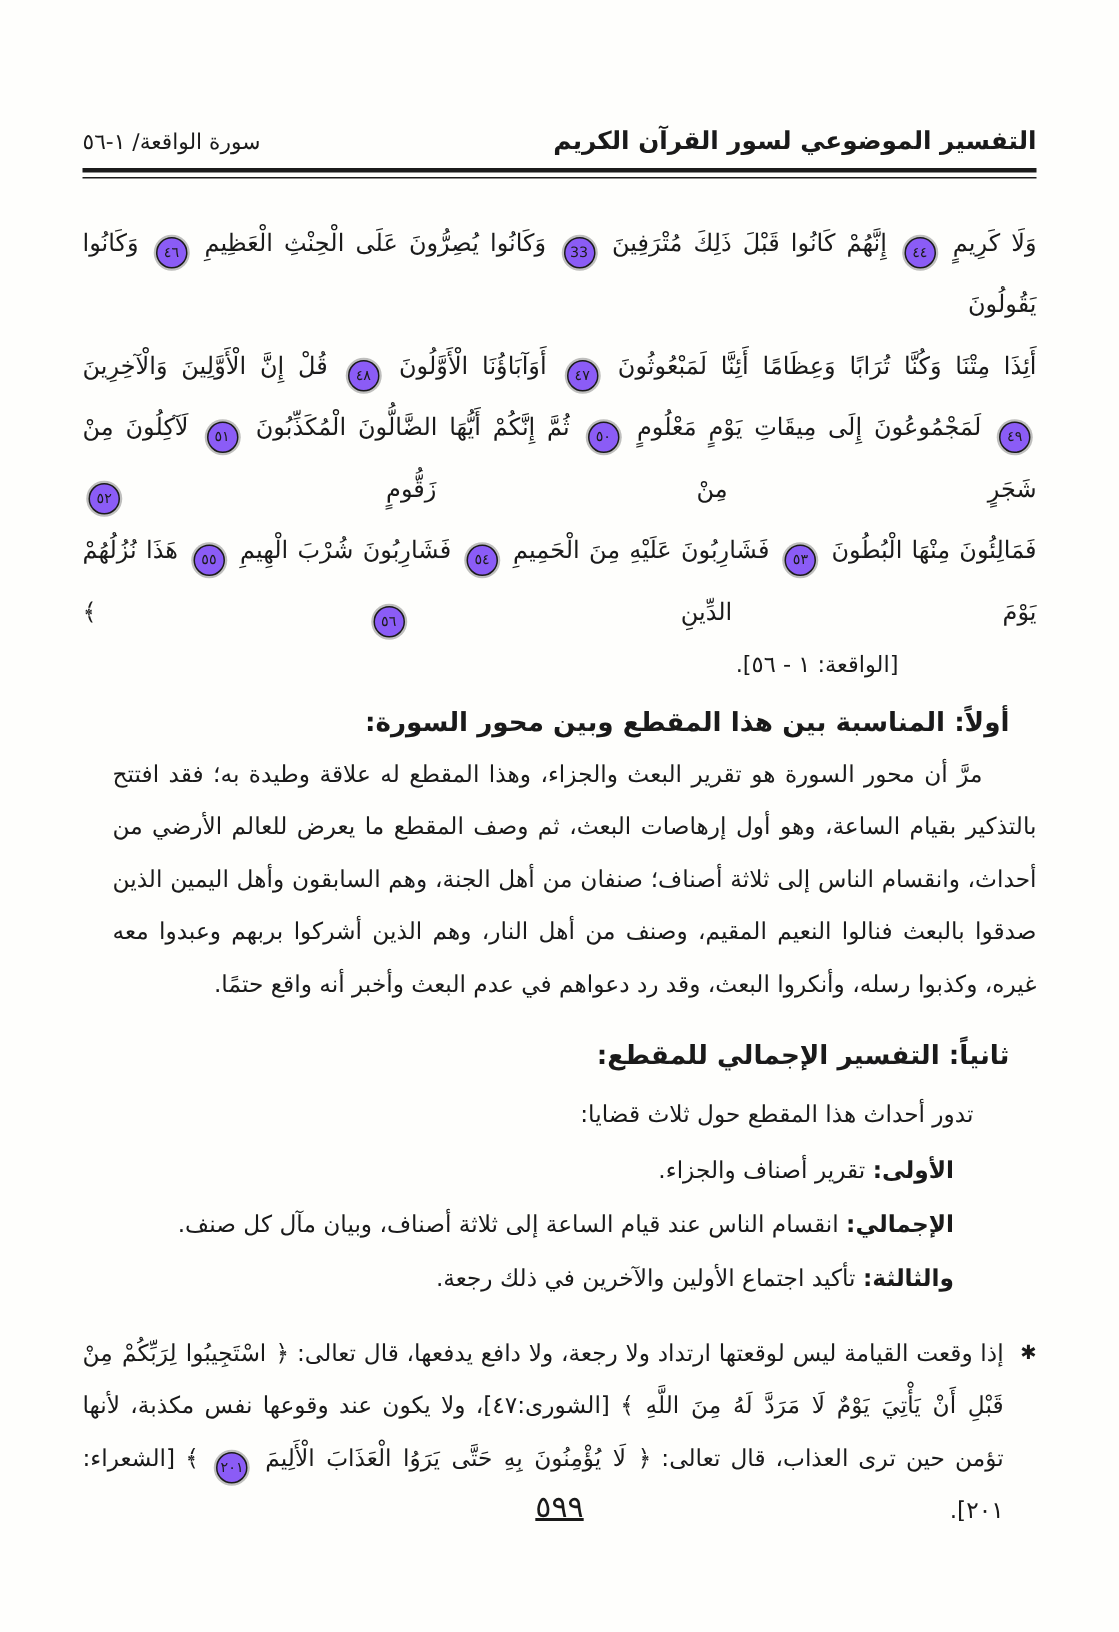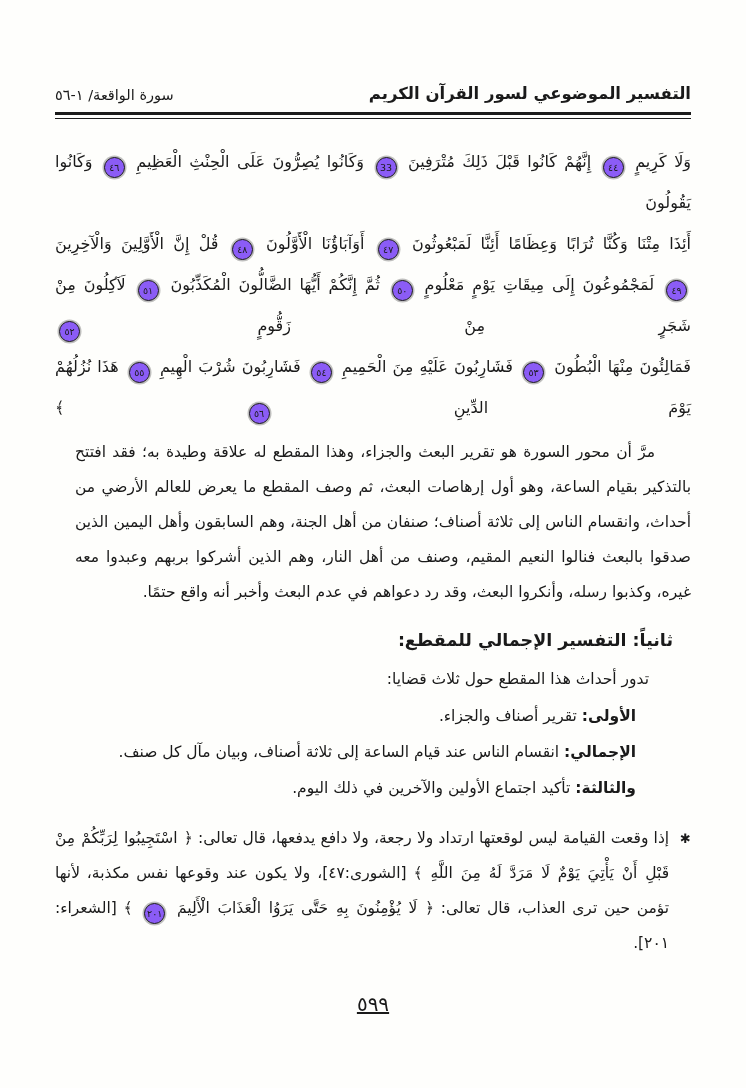--- a/index.html
+++ b/index.html
@@ -62,31 +62,33 @@
     <div class="hdr-title">التفسير الموضوعي لسور القرآن الكريم</div>
     <div class="hdr-ref">سورة الواقعة/ ١-٥٦</div>
   </header>
   <div class="rule"></div>
 
   <section class="quran">
     <div class="qline">وَلَا كَرِيمٍ <span class="ayah-num">٤٤</span> إِنَّهُمْ كَانُوا قَبْلَ ذَلِكَ مُتْرَفِينَ <span class="ayah-num">33</span> وَكَانُوا يُصِرُّونَ عَلَى الْحِنْثِ الْعَظِيمِ <span class="ayah-num">٤٦</span> وَكَانُوا يَقُولُونَ</div>
     <div class="qline">أَئِذَا مِتْنَا وَكُنَّا تُرَابًا وَعِظَامًا أَئِنَّا لَمَبْعُوثُونَ <span class="ayah-num">٤٧</span> أَوَآبَاؤُنَا الْأَوَّلُونَ <span class="ayah-num">٤٨</span> قُلْ إِنَّ الْأَوَّلِينَ وَالْآخِرِينَ</div>
     <div class="qline"><span class="ayah-num">٤٩</span> لَمَجْمُوعُونَ إِلَى مِيقَاتِ يَوْمٍ مَعْلُومٍ <span class="ayah-num">٥٠</span> ثُمَّ إِنَّكُمْ أَيُّهَا الضَّالُّونَ الْمُكَذِّبُونَ <span class="ayah-num">٥١</span> لَآكِلُونَ مِنْ شَجَرٍ مِنْ زَقُّومٍ <span class="ayah-num">٥٢</span></div>
     <div class="qline">فَمَالِئُونَ مِنْهَا الْبُطُونَ <span class="ayah-num">٥٣</span> فَشَارِبُونَ عَلَيْهِ مِنَ الْحَمِيمِ <span class="ayah-num">٥٤</span> فَشَارِبُونَ شُرْبَ الْهِيمِ <span class="ayah-num">٥٥</span> هَذَا نُزُلُهُمْ يَوْمَ الدِّينِ <span class="ayah-num">٥٦</span> ﴾</div>
+    <div class="qref">[الواقعة: ١ - ٥٦].</div>
   </section>
 
+  <h2 class="h">أولاً: المناسبة بين هذا المقطع وبين محور السورة:</h2>
   <p class="body ind">مرَّ أن محور السورة هو تقرير البعث والجزاء، وهذا المقطع له علاقة وطيدة به؛ فقد افتتح بالتذكير بقيام الساعة، وهو أول إرهاصات البعث، ثم وصف المقطع ما يعرض للعالم الأرضي من أحداث، وانقسام الناس إلى ثلاثة أصناف؛ صنفان من أهل الجنة، وهم السابقون وأهل اليمين الذين صدقوا بالبعث فنالوا النعيم المقيم، وصنف من أهل النار، وهم الذين أشركوا بربهم وعبدوا معه غيره، وكذبوا رسله، وأنكروا البعث، وقد رد دعواهم في عدم البعث وأخبر أنه واقع حتمًا.</p>
 
   <h2 class="h">ثانياً: التفسير الإجمالي للمقطع:</h2>
   <p class="body intro">تدور أحداث هذا المقطع حول ثلاث قضايا:</p>
 
   <div class="items">
     <p class="body item"><b>الأولى:</b> <span>تقرير أصناف والجزاء.</span></p>
     <p class="body item"><b>الإجمالي:</b> <span>انقسام الناس عند قيام الساعة إلى ثلاثة أصناف، وبيان مآل كل صنف.</span></p>
-    <p class="body item"><b>والثالثة:</b> <span>تأكيد اجتماع الأولين والآخرين في ذلك اليوم.</span></p>
+    <p class="body item"><b>والثالثة:</b> <span>تأكيد اجتماع الأولين والآخرين في ذلك رجعة.</span></p>
   </div>
 
   <div class="bullet">
     <span class="star">✱</span>
     <p class="body btxt"><span>إذا وقعت القيامة ليس لوقعتها ارتداد ولا رجعة، ولا دافع يدفعها، قال تعالى: </span><span class="q">﴿ اسْتَجِيبُوا لِرَبِّكُمْ مِنْ قَبْلِ أَنْ يَأْتِيَ يَوْمٌ لَا مَرَدَّ لَهُ مِنَ اللَّهِ ﴾</span><span> [الشورى:٤٧]، ولا يكون عند وقوعها نفس مكذبة، لأنها تؤمن حين ترى العذاب، قال تعالى: </span><span class="q">﴿ لَا يُؤْمِنُونَ بِهِ حَتَّى يَرَوُا الْعَذَابَ الْأَلِيمَ <span class="ayah-num">٢٠١</span> ﴾</span><span> [الشعراء: ٢٠١].</span></p>
   </div>
 
   <div class="pagenum">٥٩٩</div>
 
 </div>

